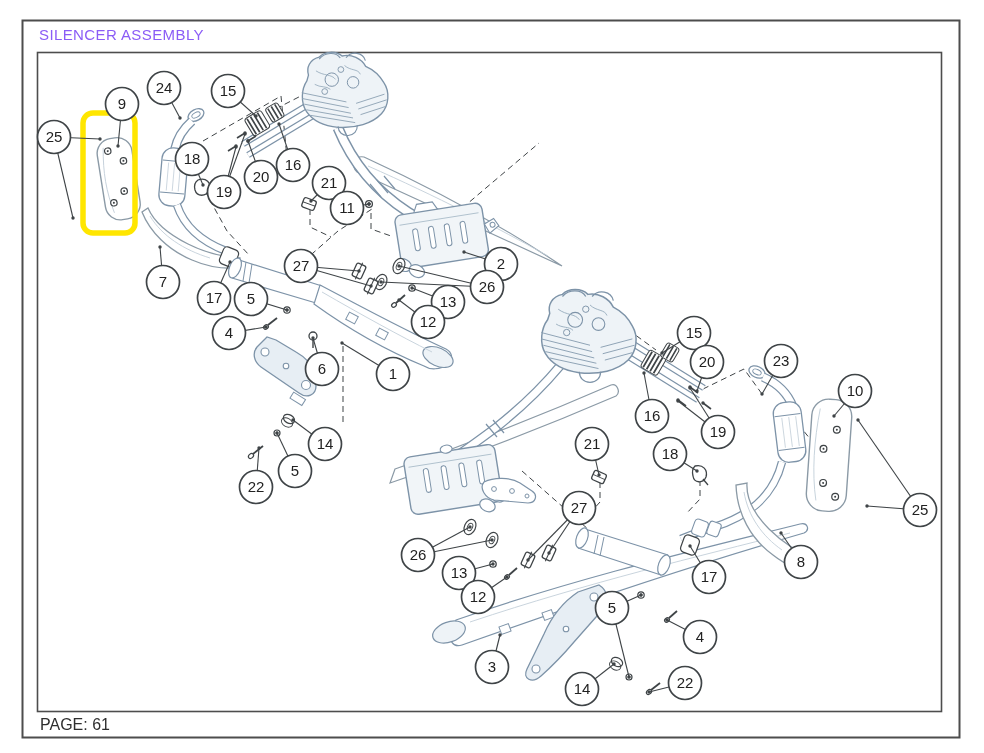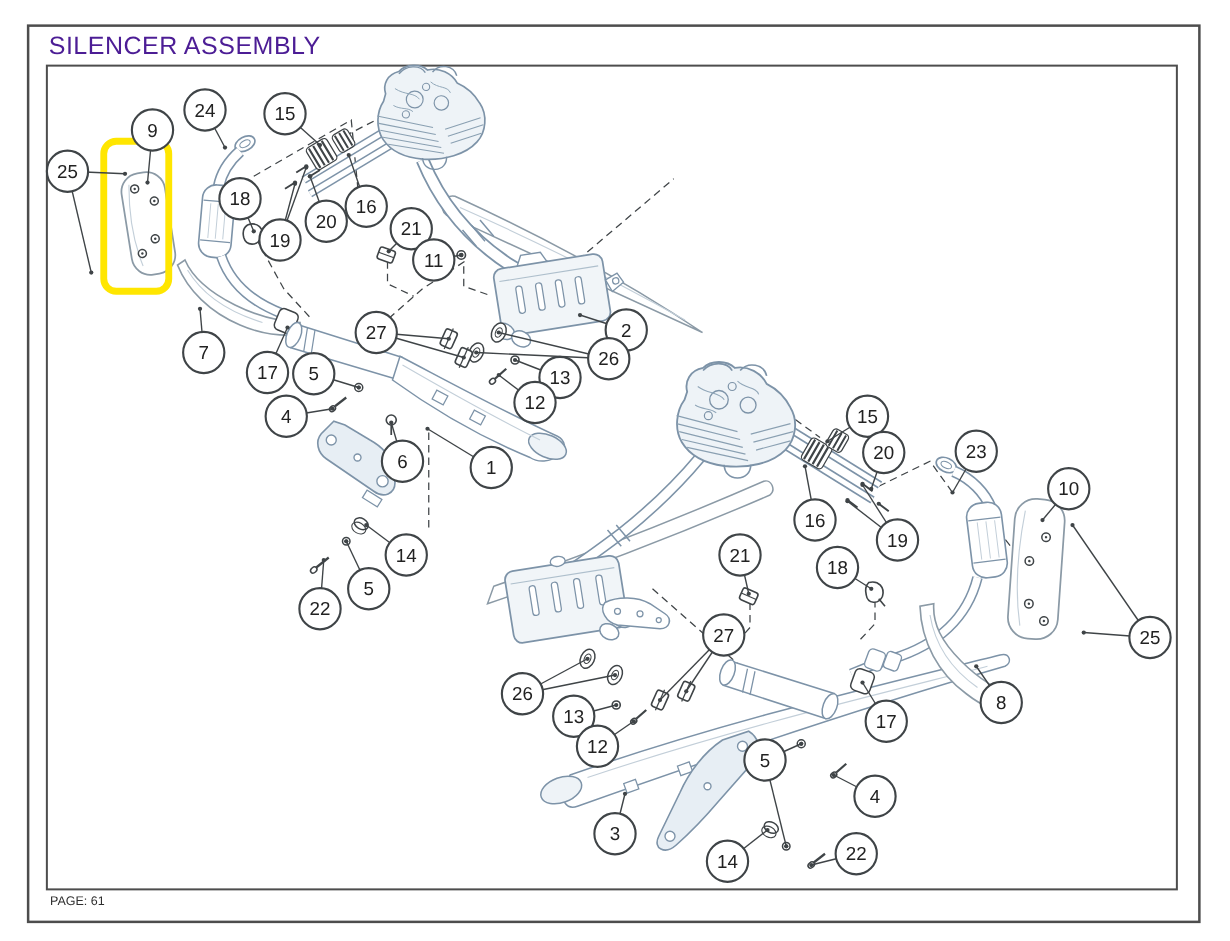--- a/index.html
+++ b/index.html
@@ -1,19 +1,19 @@
 <!DOCTYPE html>
 <html><head>
 <meta charset="utf-8">
 <style>
   html,body{margin:0;padding:0;background:#fff;}
   .page{position:relative;width:984px;height:753px;background:#fff;overflow:hidden;
         font-family:"Liberation Sans",sans-serif;}
-  .title{position:absolute;left:39px;top:26px;font-size:20px;letter-spacing:.4px;color:#4c1d95;}
-  .pagelabel{position:absolute;left:40px;top:716px;font-size:10px;color:#2e2e2e;}
+  .title{position:absolute;left:39px;top:26px;font-size:15px;letter-spacing:.4px;color:#8b5cf6;}
+  .pagelabel{position:absolute;left:40px;top:716px;font-size:16px;color:#2e2e2e;}
   svg{position:absolute;left:0;top:0;}
   .callout-circle{fill:#fff;stroke:#3f4447;stroke-width:1.7px;}
   .callout-text{font-family:"Liberation Sans",sans-serif;font-size:15px;fill:#222;}
   .leader{stroke:#3f4447;stroke-width:1.1px;}
   .dot{fill:#3f4447;}
 </style>
 </head>
 <body>
 
 <div class="page">

